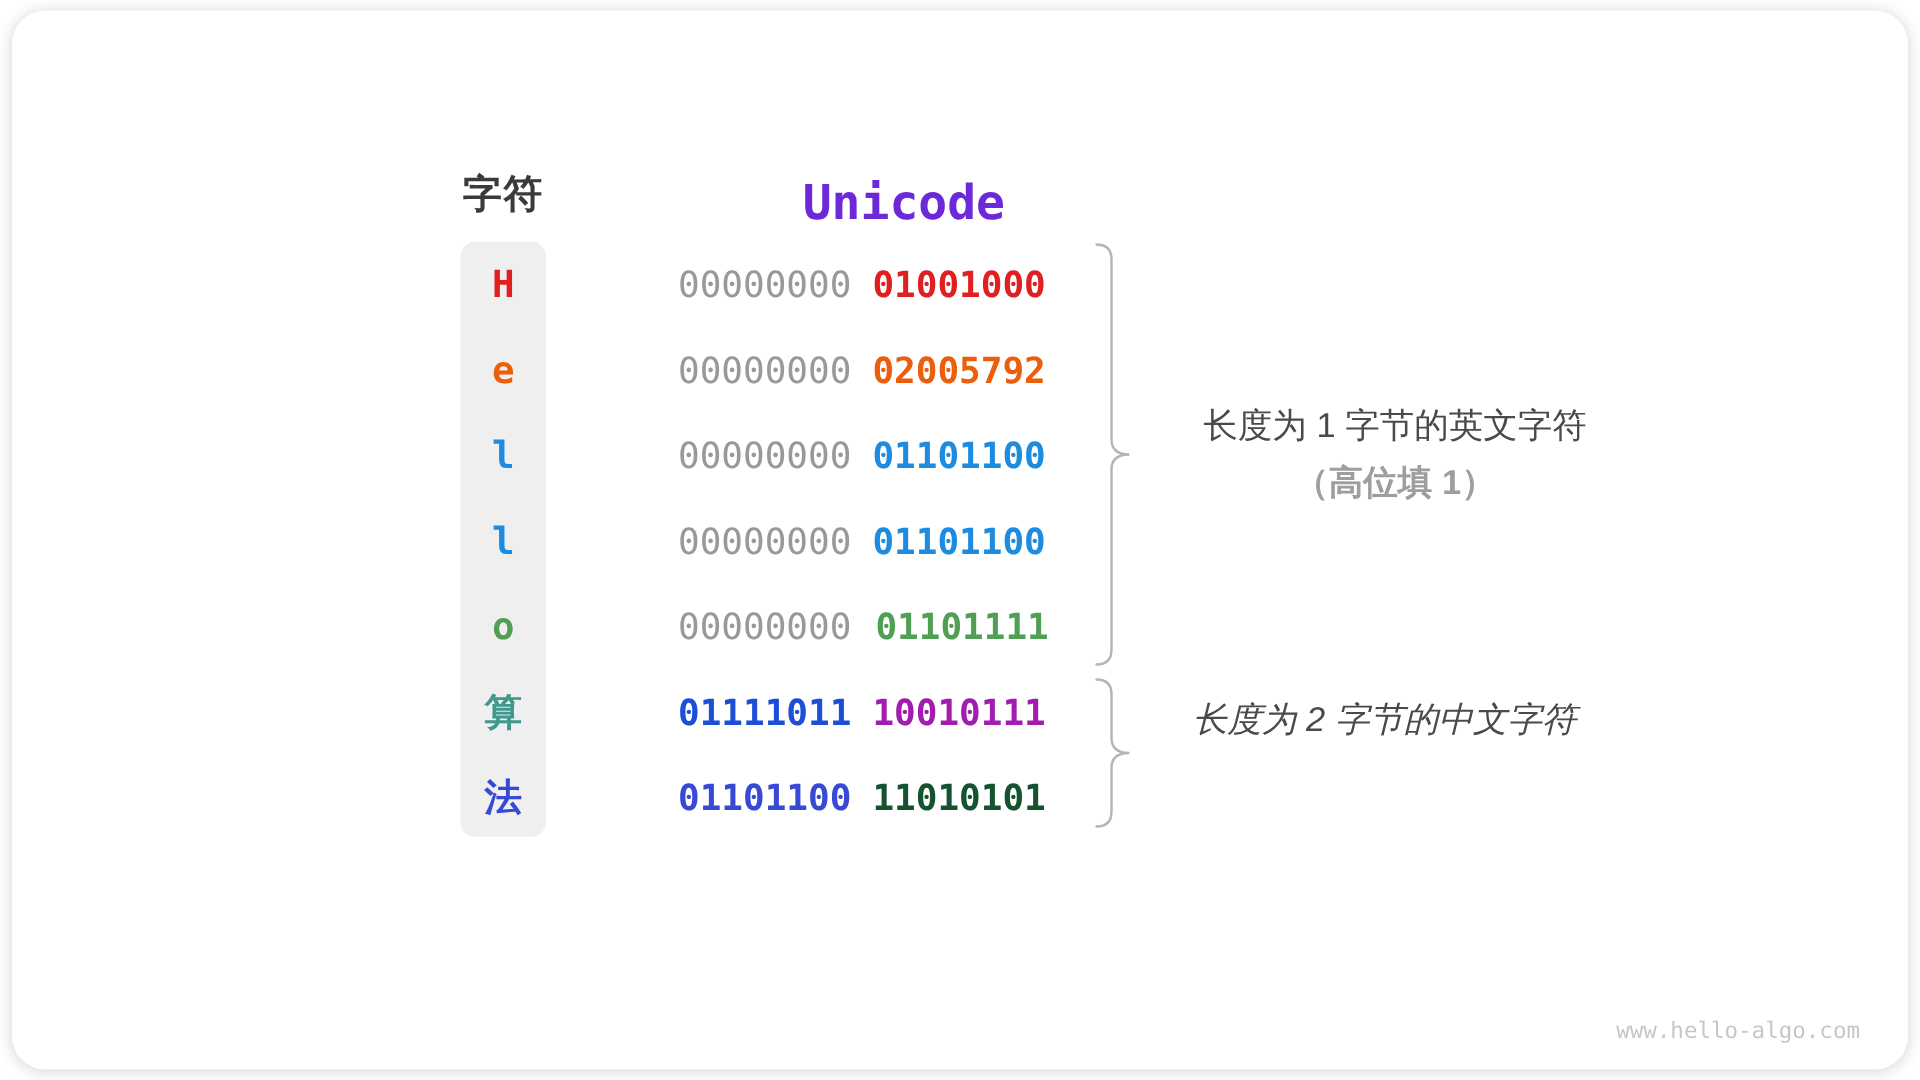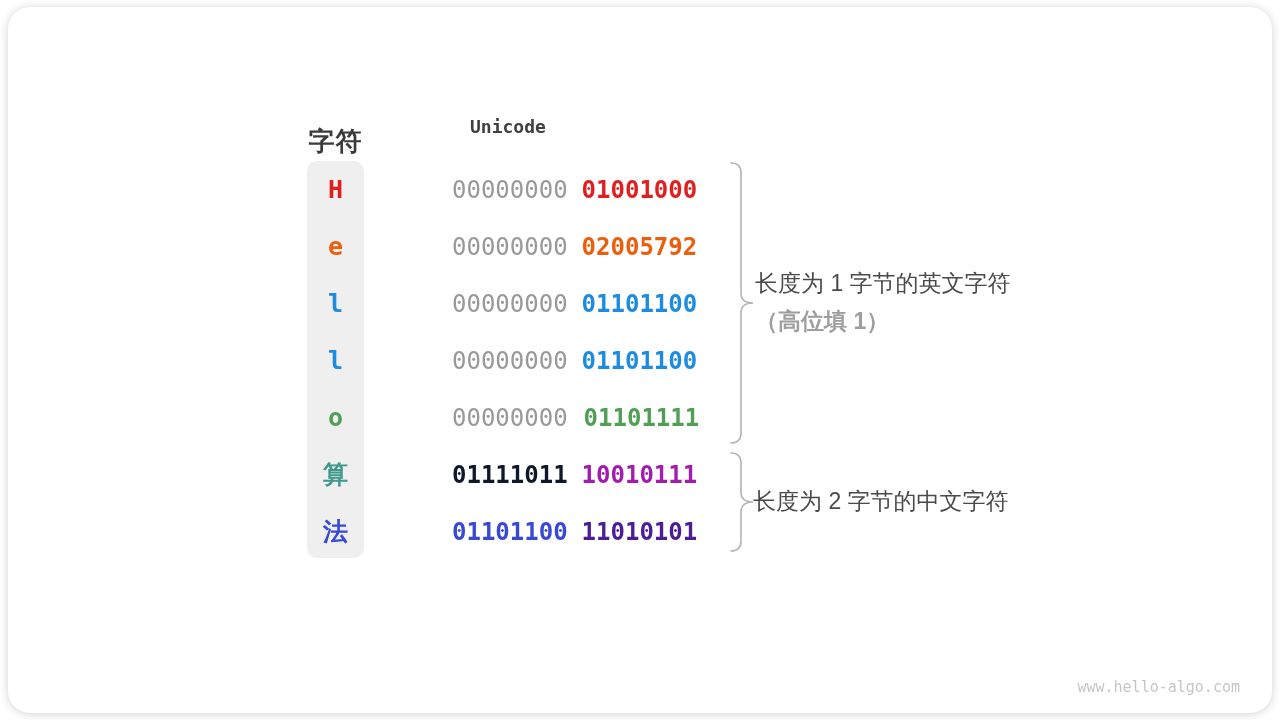--- a/index.html
+++ b/index.html
@@ -12,33 +12,33 @@
   }
   .card {
     position: absolute;
     left: 8px; top: 7px; right: 8px; bottom: 7px;
     background: #ffffff;
     border-radius: 22px;
     box-shadow: 0 1px 10px rgba(0,0,0,0.18);
   }
   .hdr-char {
     position: absolute;
-    left: 307px; top: 124px; width: 57px;
+    left: 307px; top: 112px; width: 57px;
     text-align: center;
     font-size: 26px; font-weight: 700;
     color: #3a3a3a;
     letter-spacing: 1px;
   }
   .hdr-unicode {
     position: absolute;
     left: 470px; top: 116px; width: 200px;
-    text-align: left;
+    text-align: right;
     font-family: "DejaVu Sans Mono", monospace;
-    font-size: 18px; font-weight: 700;
-    color: #404040;
+    font-size: 32px; font-weight: 700;
+    color: #6d28d9;
   }
   .char-column-bg {
     position: absolute;
     left: 307px; top: 161px;
     width: 57px; height: 397px;
     background: #efefef;
     border-radius: 10px;
   }
   .row {
     position: absolute;
@@ -59,21 +59,21 @@
     left: 452px;
     font-family: "DejaVu Sans Mono", monospace;
     font-size: 24px;
     display: inline-block;
   }
   .row .byte2 { margin-left: 14px; }
   .bold { font-weight: 700; }
   .brace-svg { position: absolute; }
   .annotation {
     position: absolute;
-    text-align: left;
+    text-align: center;
     font-size: 23px;
     color: #4a4a4a;
     line-height: 38px;
   }
   .annotation .sub {
     color: #9e9e9e;
     font-weight: 700;
   }
   .watermark {
     position: absolute;
@@ -93,34 +93,34 @@
 <div class="hdr-unicode">Unicode</div>
 
 <div class="char-column-bg"></div>
 
 <div id="rows">
     <div class="row" style="top: 162px;"><span class="ch" style="color: rgb(224, 32, 32);">H</span><span class="bin"><span class="byte1" style="color: rgb(153, 153, 153);">00000000</span><span class="byte2 bold" style="color: rgb(224, 32, 32);">01001000</span></span></div>
     <div class="row" style="top: 219px;"><span class="ch" style="color: rgb(235, 94, 11);">e</span><span class="bin"><span class="byte1" style="color: rgb(153, 153, 153);">00000000</span><span class="byte2 bold" style="color: rgb(235, 94, 11);">02005792</span></span></div>
     <div class="row" style="top: 276px;"><span class="ch" style="color: rgb(29, 140, 224);">l</span><span class="bin"><span class="byte1" style="color: rgb(153, 153, 153);">00000000</span><span class="byte2 bold" style="color: rgb(29, 140, 224);">01101100</span></span></div>
     <div class="row" style="top: 333px;"><span class="ch" style="color: rgb(29, 140, 224);">l</span><span class="bin"><span class="byte1" style="color: rgb(153, 153, 153);">00000000</span><span class="byte2 bold" style="color: rgb(29, 140, 224);">01101100</span></span></div>
     <div class="row" style="top: 390px;"><span class="ch" style="color: rgb(81, 158, 85);">o</span><span class="bin"><span class="byte1" style="color: rgb(153, 153, 153);">00000000</span><span class="byte2 bold" style="color: rgb(81, 158, 85); margin-left: 16px;">01101111</span></span></div>
-    <div class="row" style="top: 447px;"><span class="ch" style="color: rgb(64, 153, 140);">算</span><span class="bin"><span class="byte1 bold" style="color: #0f172a; text-align: center;">01111011</span><span class="byte2 bold" style="color: #a21caf;">10010111</span></span></div>
-    <div class="row" style="top: 504px;"><span class="ch" style="color: rgb(56, 73, 214);">法</span><span class="bin"><span class="byte1 bold" style="color: rgb(56, 73, 214);">01101100</span><span class="byte2 bold" style="color: #4c1d95; margin-top: 40px;">11010101</span></span></div>
+    <div class="row" style="top: 447px;"><span class="ch" style="color: rgb(64, 153, 140);">算</span><span class="bin"><span class="byte1 bold" style="color: #1d4ed8; text-align: center;">01111011</span><span class="byte2 bold" style="color: #a21caf;">10010111</span></span></div>
+    <div class="row" style="top: 504px;"><span class="ch" style="color: rgb(56, 73, 214);">法</span><span class="bin"><span class="byte1 bold" style="color: rgb(56, 73, 214);">01101100</span><span class="byte2 bold" style="color: #14532d; margin-top: 40px;">11010101</span></span></div>
   </div>
 
 <svg class="brace-svg" style="left:727px; top:162px;" width="30" height="282" viewBox="0 0 30 282">
   <path d="M 4 1 Q 14 1 14 11 L 14 131 Q 14 141 26 141 Q 14 141 14 151 L 14 271 Q 14 281 4 281" fill="none" stroke="#b5b5b5" stroke-width="1.6" stroke-linecap="round"></path>
 </svg>
 
 <svg class="brace-svg" style="left:727px; top:452px;" width="30" height="100" viewBox="0 0 30 100">
   <path d="M 4 1 Q 14 1 14 11 L 14 40 Q 14 50 26 50 Q 14 50 14 60 L 14 89 Q 14 99 4 99" fill="none" stroke="#b5b5b5" stroke-width="1.6" stroke-linecap="round"></path>
 </svg>
 
 <div class="annotation" style="left:755px; top:264px; width:350px;">
   <div>长度为 1 字节的英文字符</div>
   <div class="sub">（高位填 1）</div>
 </div>
 
-<div class="annotation" style="left:753px; top:482px; width:340px;">
+<div class="annotation" style="left:753px; top:460px; width:340px;font-style:italic;">
   <div>长度为 2 字节的中文字符</div>
 </div>
 
 <div class="watermark">www.hello-algo.com</div>
 
 </body></html>

